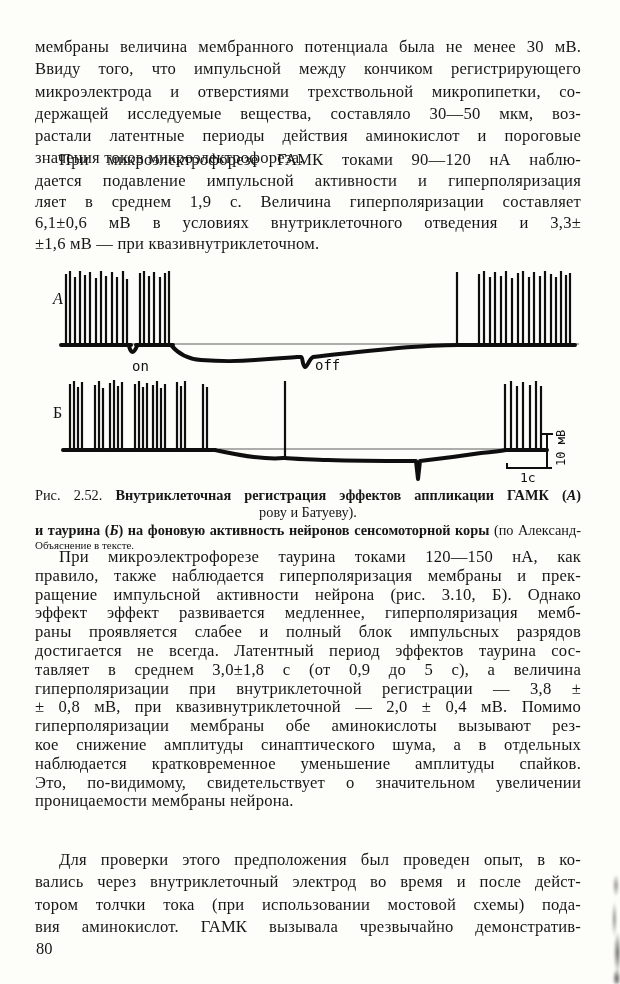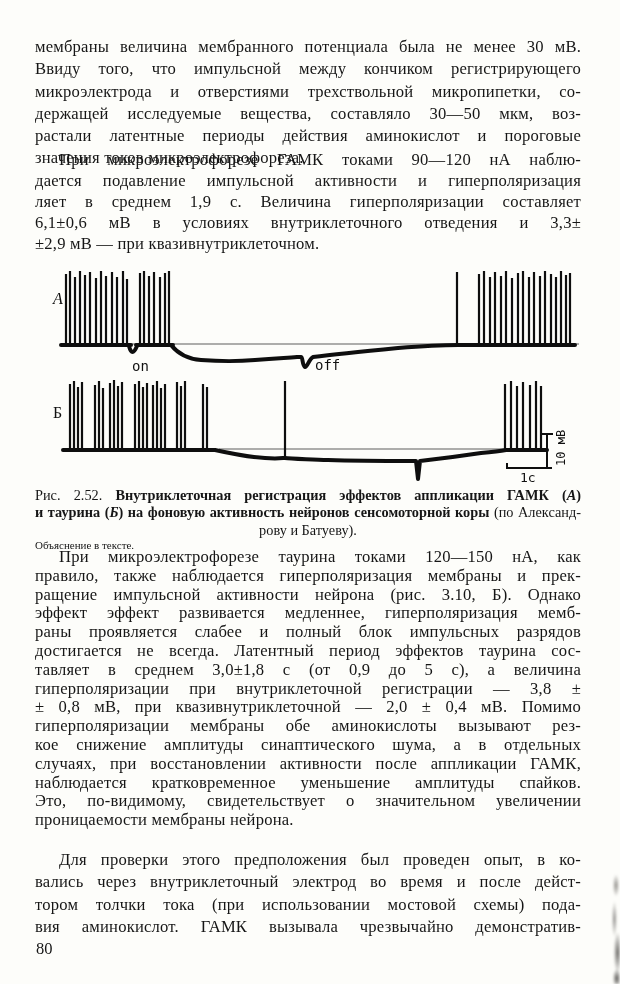--- a/index.html
+++ b/index.html
@@ -52,21 +52,21 @@
     <div class="line">держащей исследуемые вещества, составляло 30—50 мкм, воз-</div>
     <div class="line">растали латентные периоды действия аминокислот и пороговые</div>
     <div class="line noj">значения токов микроэлектрофореза.</div>
   </div>
 
 <div id="p2" class="col para">
     <div class="line ind">При микроэлектрофорезе ГАМК токами 90—120 нА наблю-</div>
     <div class="line">дается подавление импульсной активности и гиперполяризация</div>
     <div class="line">ляет в среднем 1,9 с. Величина гиперполяризации составляет</div>
     <div class="line">6,1±0,6 мВ в условиях внутриклеточного отведения и 3,3±</div>
-    <div class="line noj">±2,9 мВ — при квазивнутриклеточном.</div>
+    <div class="line noj">±1,6 мВ — при квазивнутриклеточном.</div>
   </div>
 
 <div id="figure">
   <svg viewBox="0 0 550 218" xmlns="http://www.w3.org/2000/svg">
 
     <path class="thin" d="M70 76 H546"></path>
 
     <path class="trace" stroke-width="4" stroke-linecap="round" stroke-linejoin="round" d="M28 77 H98 M96 78 Q99 90 104 78 M103 77 H140 M138 77 C146 87 155 91 168 92 S200 94 222 92 S252 90 264 89 L268 89 C270 89 269 97 272 99 C274 100 276 91 280 89 C305 86 335 83 365 80 C390 78 410 77 425 77 H542"></path>
 
     <path class="trace" stroke-width="2.2" d="M33 77V6 M37 77V3 M42 77V9 M47 77V3 M52 77V7 M57 77V4 M63 77V10 M68 77V3 M73 77V8 M79 77V4 M84 77V9 M90 77V3 M94 77V11 M107 77V5 M111 77V3 M116 77V8 M121 77V4 M127 77V9 M132 77V5 M136 77V3 M424 77V4 M446 77V6 M451 77V3 M457 77V9 M462 77V4 M468 77V8 M473 77V3 M479 77V10 M485 77V5 M490 77V3 M496 77V9 M501 77V4 M507 77V8 M512 77V3 M518 77V6 M523 77V9 M528 77V3 M533 77V7 M537 77V5"></path>
@@ -82,38 +82,37 @@
     <text class="figlabel" x="20" y="150">Б</text>
 
     <path class="trace" stroke-width="2" d="M474 201 V195 M473 200 H519 M514 200 V166 M507 166 H520"></path>
     <text class="figtext" font-size="13" x="487" y="214">1с</text>
     <text class="figtext" font-size="12" transform="rotate(-90 528 183)" x="513" y="187">10 мВ</text>
   </svg>
 </div>
 
 <div id="caption" class="col">
   <div class="cap-line"><span>Рис. 2.52. </span><span class="cap-b">Внутриклеточная регистрация эффектов аппликации ГАМК (</span><span class="cap-b" style="font-style:italic">А</span><span class="cap-b">)</span></div>
+  <div class="cap-line center">рову и Батуеву).</div>
   <div class="cap-line"><span class="cap-b">и таурина (</span><span class="cap-b" style="font-style:italic">Б</span><span class="cap-b">) на фоновую активность нейронов сенсомоторной коры </span><span>(по Александ-</span></div>
-  <div class="cap-line center">рову и Батуеву).</div>
 </div>
 <div id="fig-note" class="col">Объяснение в тексте.</div>
 
 <div id="p3" class="col para">
     <div class="line ind">При микроэлектрофорезе таурина токами 120—150 нА, как</div>
     <div class="line">правило, также наблюдается гиперполяризация мембраны и прек-</div>
     <div class="line">ращение импульсной активности нейрона (рис. 3.10, Б). Однако</div>
     <div class="line">эффект эффект развивается медленнее, гиперполяризация мемб-</div>
     <div class="line">раны проявляется слабее и полный блок импульсных разрядов</div>
     <div class="line">достигается не всегда. Латентный период эффектов таурина сос-</div>
     <div class="line">тавляет в среднем 3,0±1,8 с (от 0,9 до 5 с), а величина</div>
     <div class="line">гиперполяризации при внутриклеточной регистрации — 3,8 ±</div>
     <div class="line">± 0,8 мВ, при квазивнутриклеточной — 2,0 ± 0,4 мВ. Помимо</div>
     <div class="line">гиперполяризации мембраны обе аминокислоты вызывают рез-</div>
     <div class="line">кое снижение амплитуды синаптического шума, а в отдельных</div>
-    <div class="line">случаях, при восстановлении активности после аппликации ГАМК,</div>
     <div class="line">наблюдается кратковременное уменьшение амплитуды спайков.</div>
     <div class="line">Это, по-видимому, свидетельствует о значительном увеличении</div>
     <div class="line noj">проницаемости мембраны нейрона.</div>
   </div>
 
 <div id="p4" class="col para">
     <div class="line ind">Для проверки этого предположения был проведен опыт, в ко-</div>
     <div class="line">вались через внутриклеточный электрод во время и после дейст-</div>
     <div class="line">тором толчки тока (при использовании мостовой схемы) пода-</div>
     <div class="line">вия аминокислот. ГАМК вызывала чрезвычайно демонстратив-</div>

